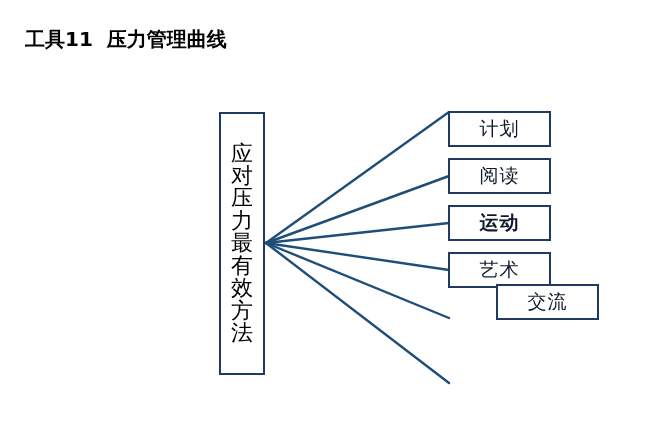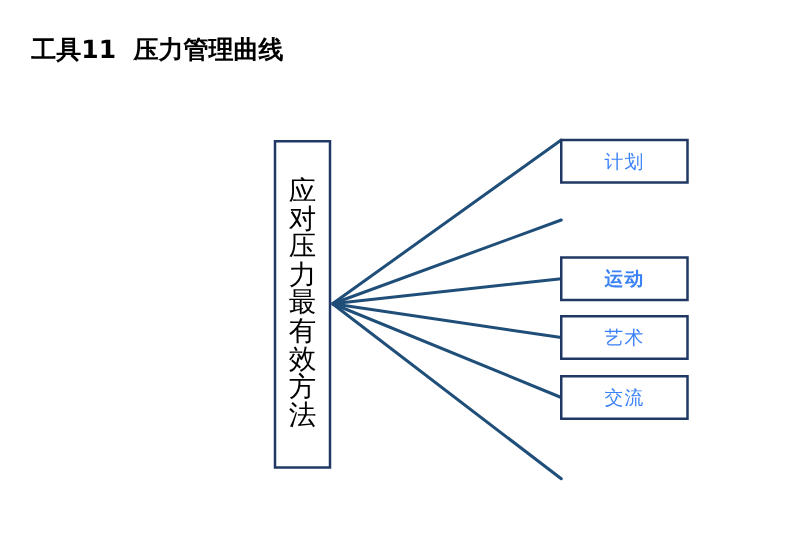--- a/index.html
+++ b/index.html
@@ -75,31 +75,31 @@
     width: 103px;
     height: 36px;
     box-sizing: border-box;
     border: 2.5px solid #1f3864;
     background: #ffffff;
     display: flex;
     align-items: center;
     justify-content: center;
   }
   .branch-label {
-    font-size: 15px;
+    font-size: 19px;
     font-family: "DejaVu Serif", "Liberation Serif", serif;
-    color: #3b82f6;
+    color: #0f172a;
     letter-spacing: 1px;
     white-space: nowrap;
   }
   .b0 { top: 111px; }
   .b1 { top: 158px; }
   .b2 { top: 205px; font-weight: bold; }
   .b3 { top: 252px; }
-  .b4 { top: 300px; }
+  .b4 { top: 284px; margin-left: 48px; }
   .b5 { top: 347px; }
 </style>
 </head>
 <body>
 
 <div id="slide">
 
   <div id="slide-title">工具11  压力管理曲线</div>
 
   <svg id="connector-layer" viewBox="0 0 646 428" width="646" height="428" xmlns="http://www.w3.org/2000/svg">
@@ -123,20 +123,23 @@
       <span class="v-char">有</span>
       <span class="v-char">效</span>
       <span class="v-char">方</span>
       <span class="v-char">法</span>
     </div>
   </div>
 
   <div class="branch-box b0">
     <span class="branch-label">计划</span>
   </div>
+  <div class="branch-box b1">
+    <span class="branch-label">阅读</span>
+  </div>
   <div class="branch-box b2">
     <span class="branch-label">运动</span>
   </div>
   <div class="branch-box b3">
     <span class="branch-label">艺术</span>
   </div>
   <div class="branch-box b4">
     <span class="branch-label">交流</span>
   </div>
 

